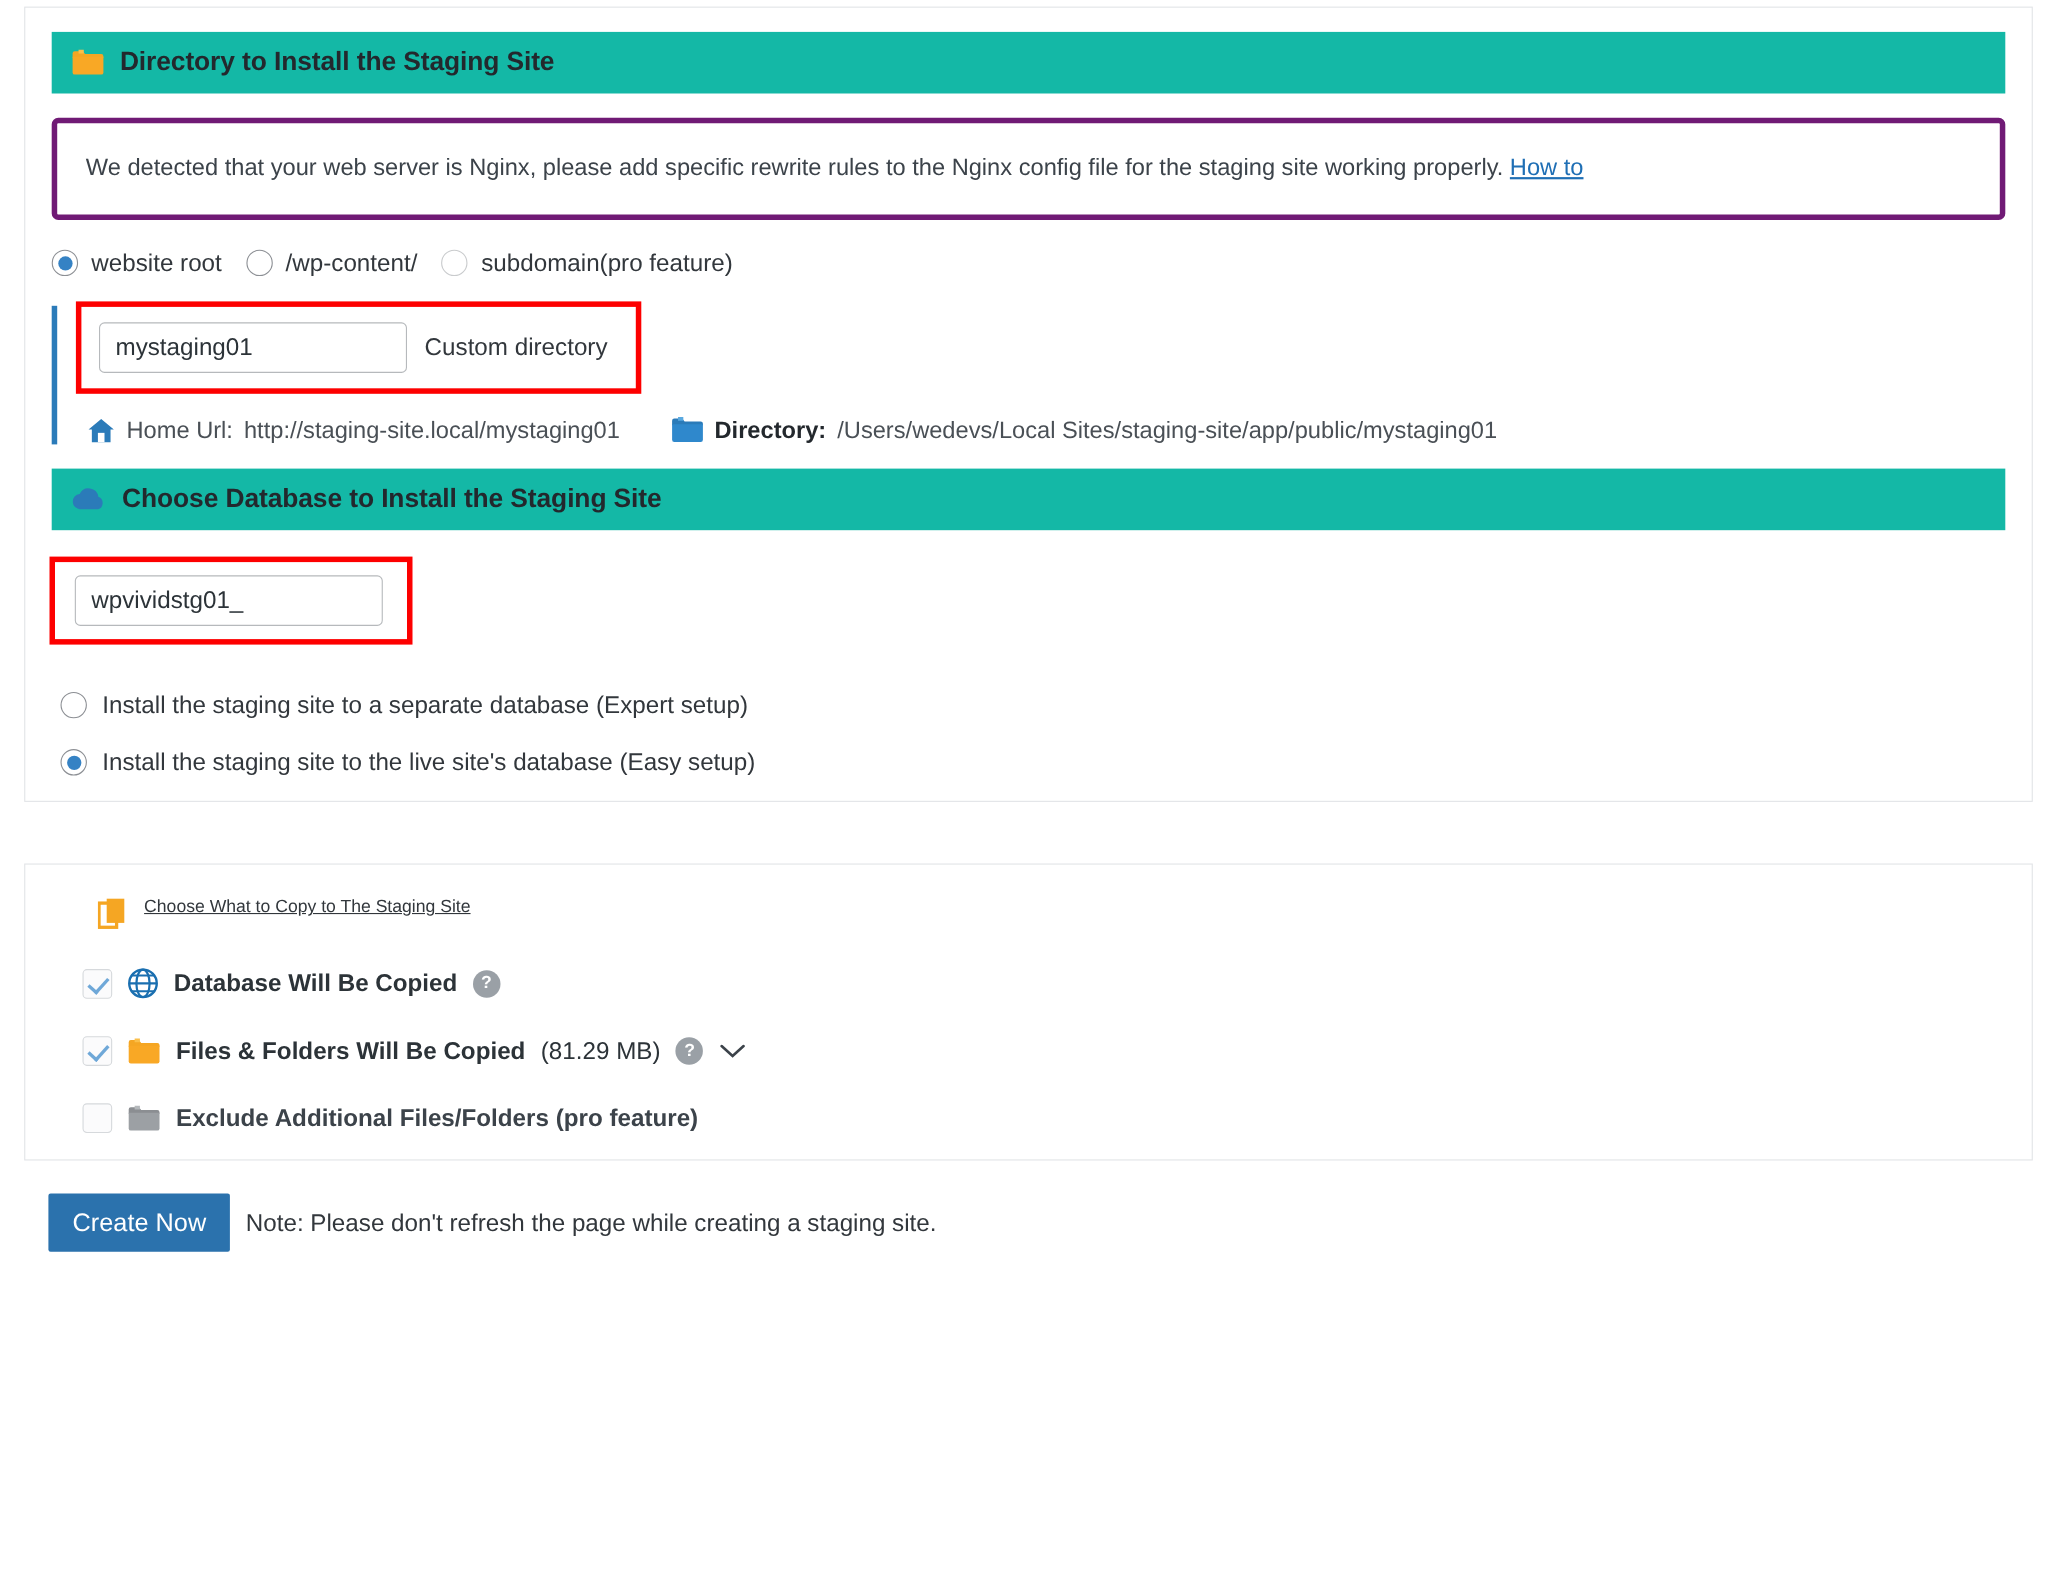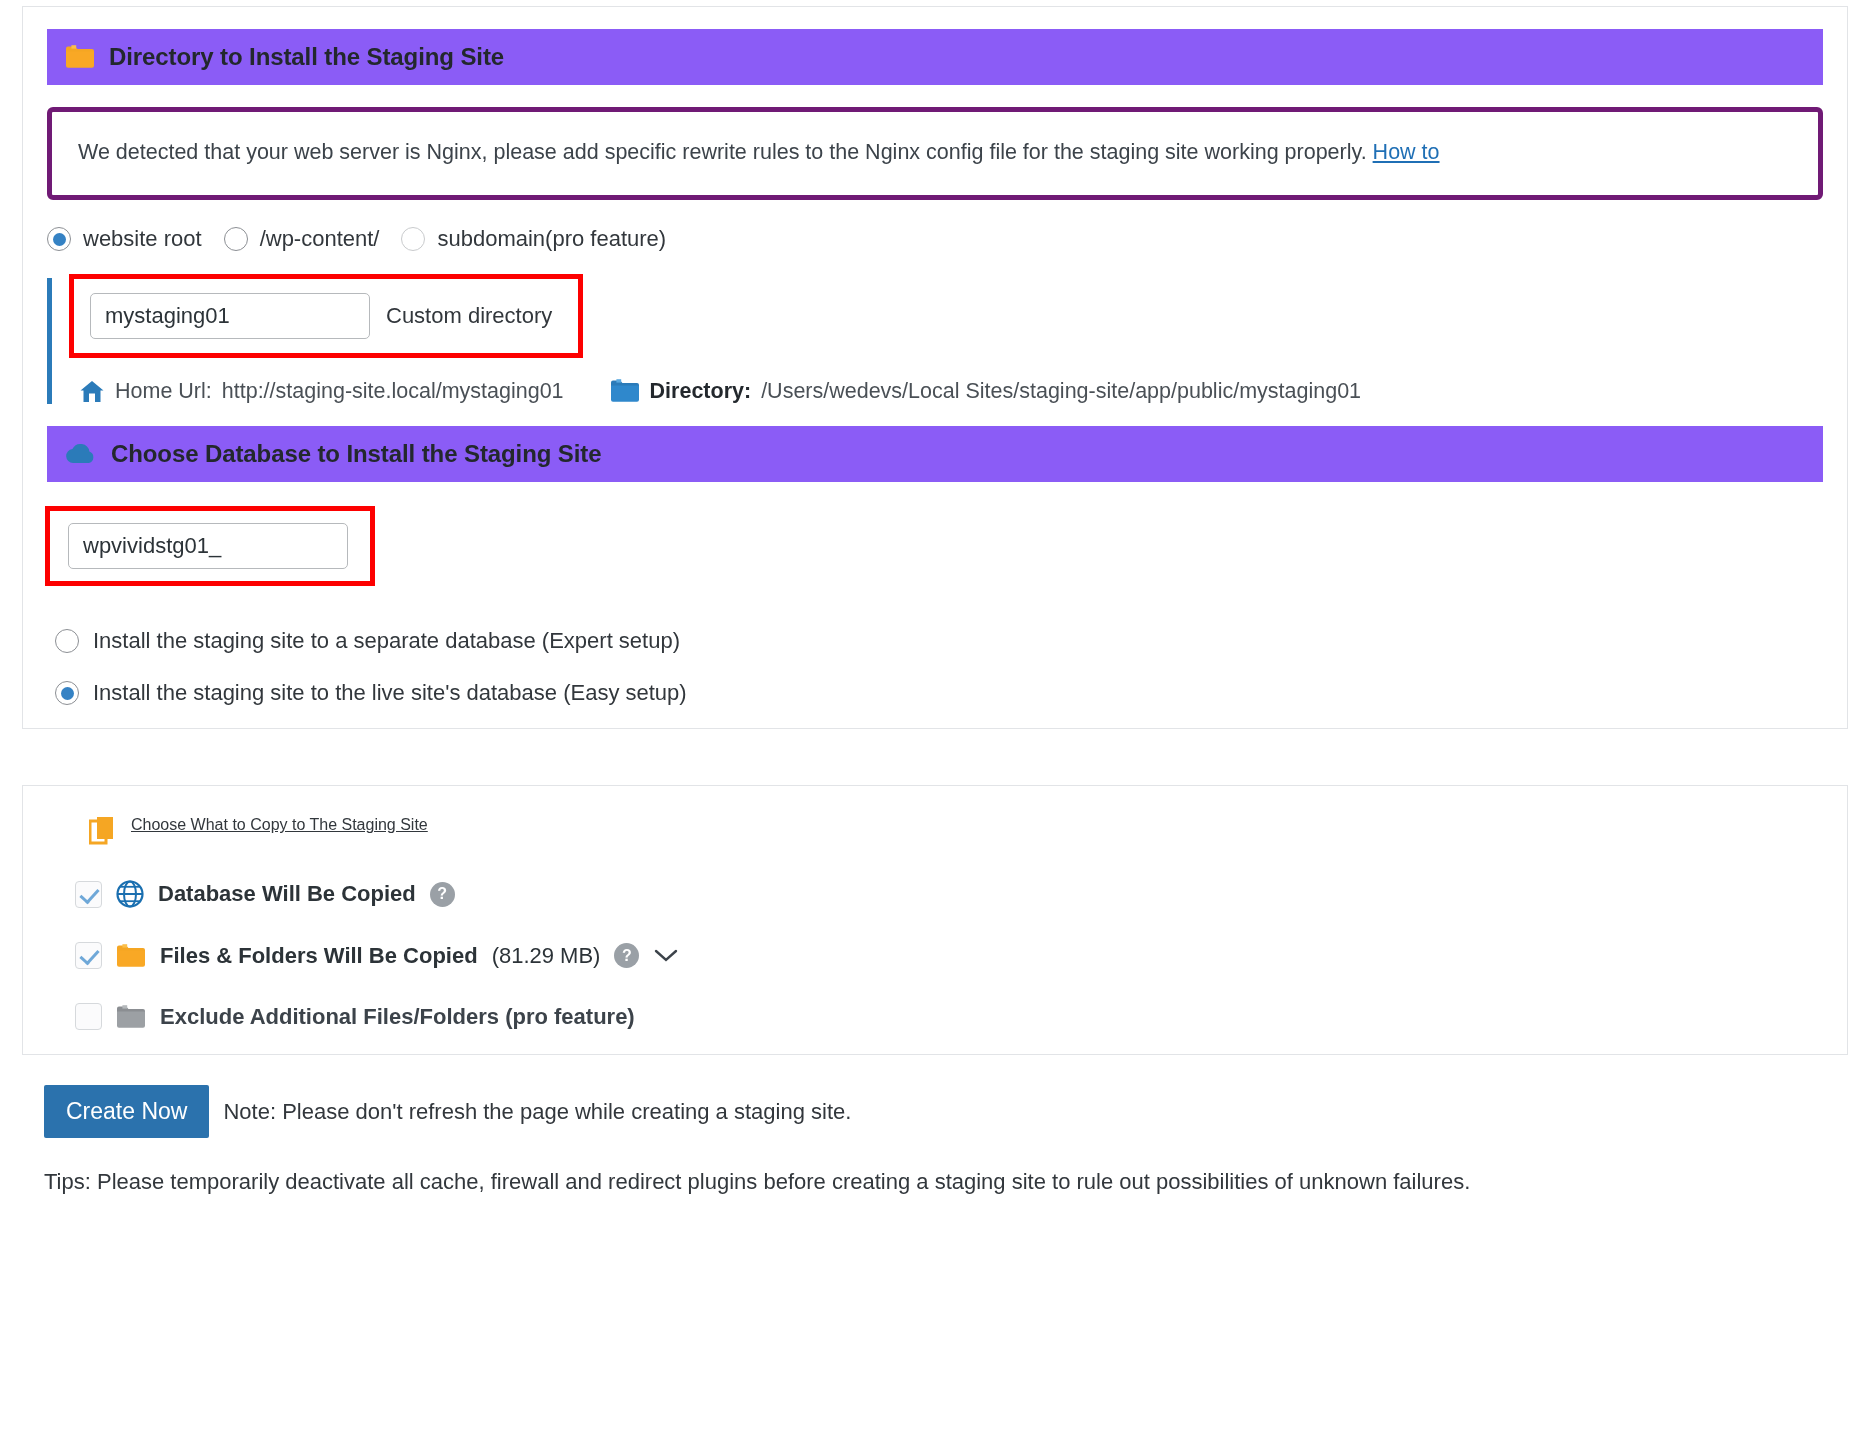--- a/index.html
+++ b/index.html
@@ -17,21 +17,21 @@
   .panel {
     border: 1px solid #e2e4e7;
     background: #ffffff;
   }
   .panel-1 { padding: 0 0 22px 0; }
   .panel-gap { height: 56px; }
   .panel-2 { padding: 0 0 24px 0; }
 
   
   .section-head {
-    background: #8b5cf6;
+    background: #14b8a6;
     margin: 22px 24px 0 24px;
     padding: 14px 18px;
     display: flex;
     align-items: center;
     gap: 14px;
   }
   .section-head .title {
     font-size: 24px;
     font-weight: bold;
     color: #23282d;
@@ -381,15 +381,14 @@
       <span class="name muted">Exclude Additional Files/Folders (pro feature)</span>
     </div>
 
   </div>
 
   <div class="footer-row">
     <button class="btn-create">Create Now</button>
     <span class="note-text">Note: Please don't refresh the page while creating a staging site.</span>
   </div>
 
-  <div class="tips">Tips: Please temporarily deactivate all cache, firewall and redirect plugins before creating a staging site to rule out possibilities of unknown failures.</div>
 
 </div>
 
 </body></html>

